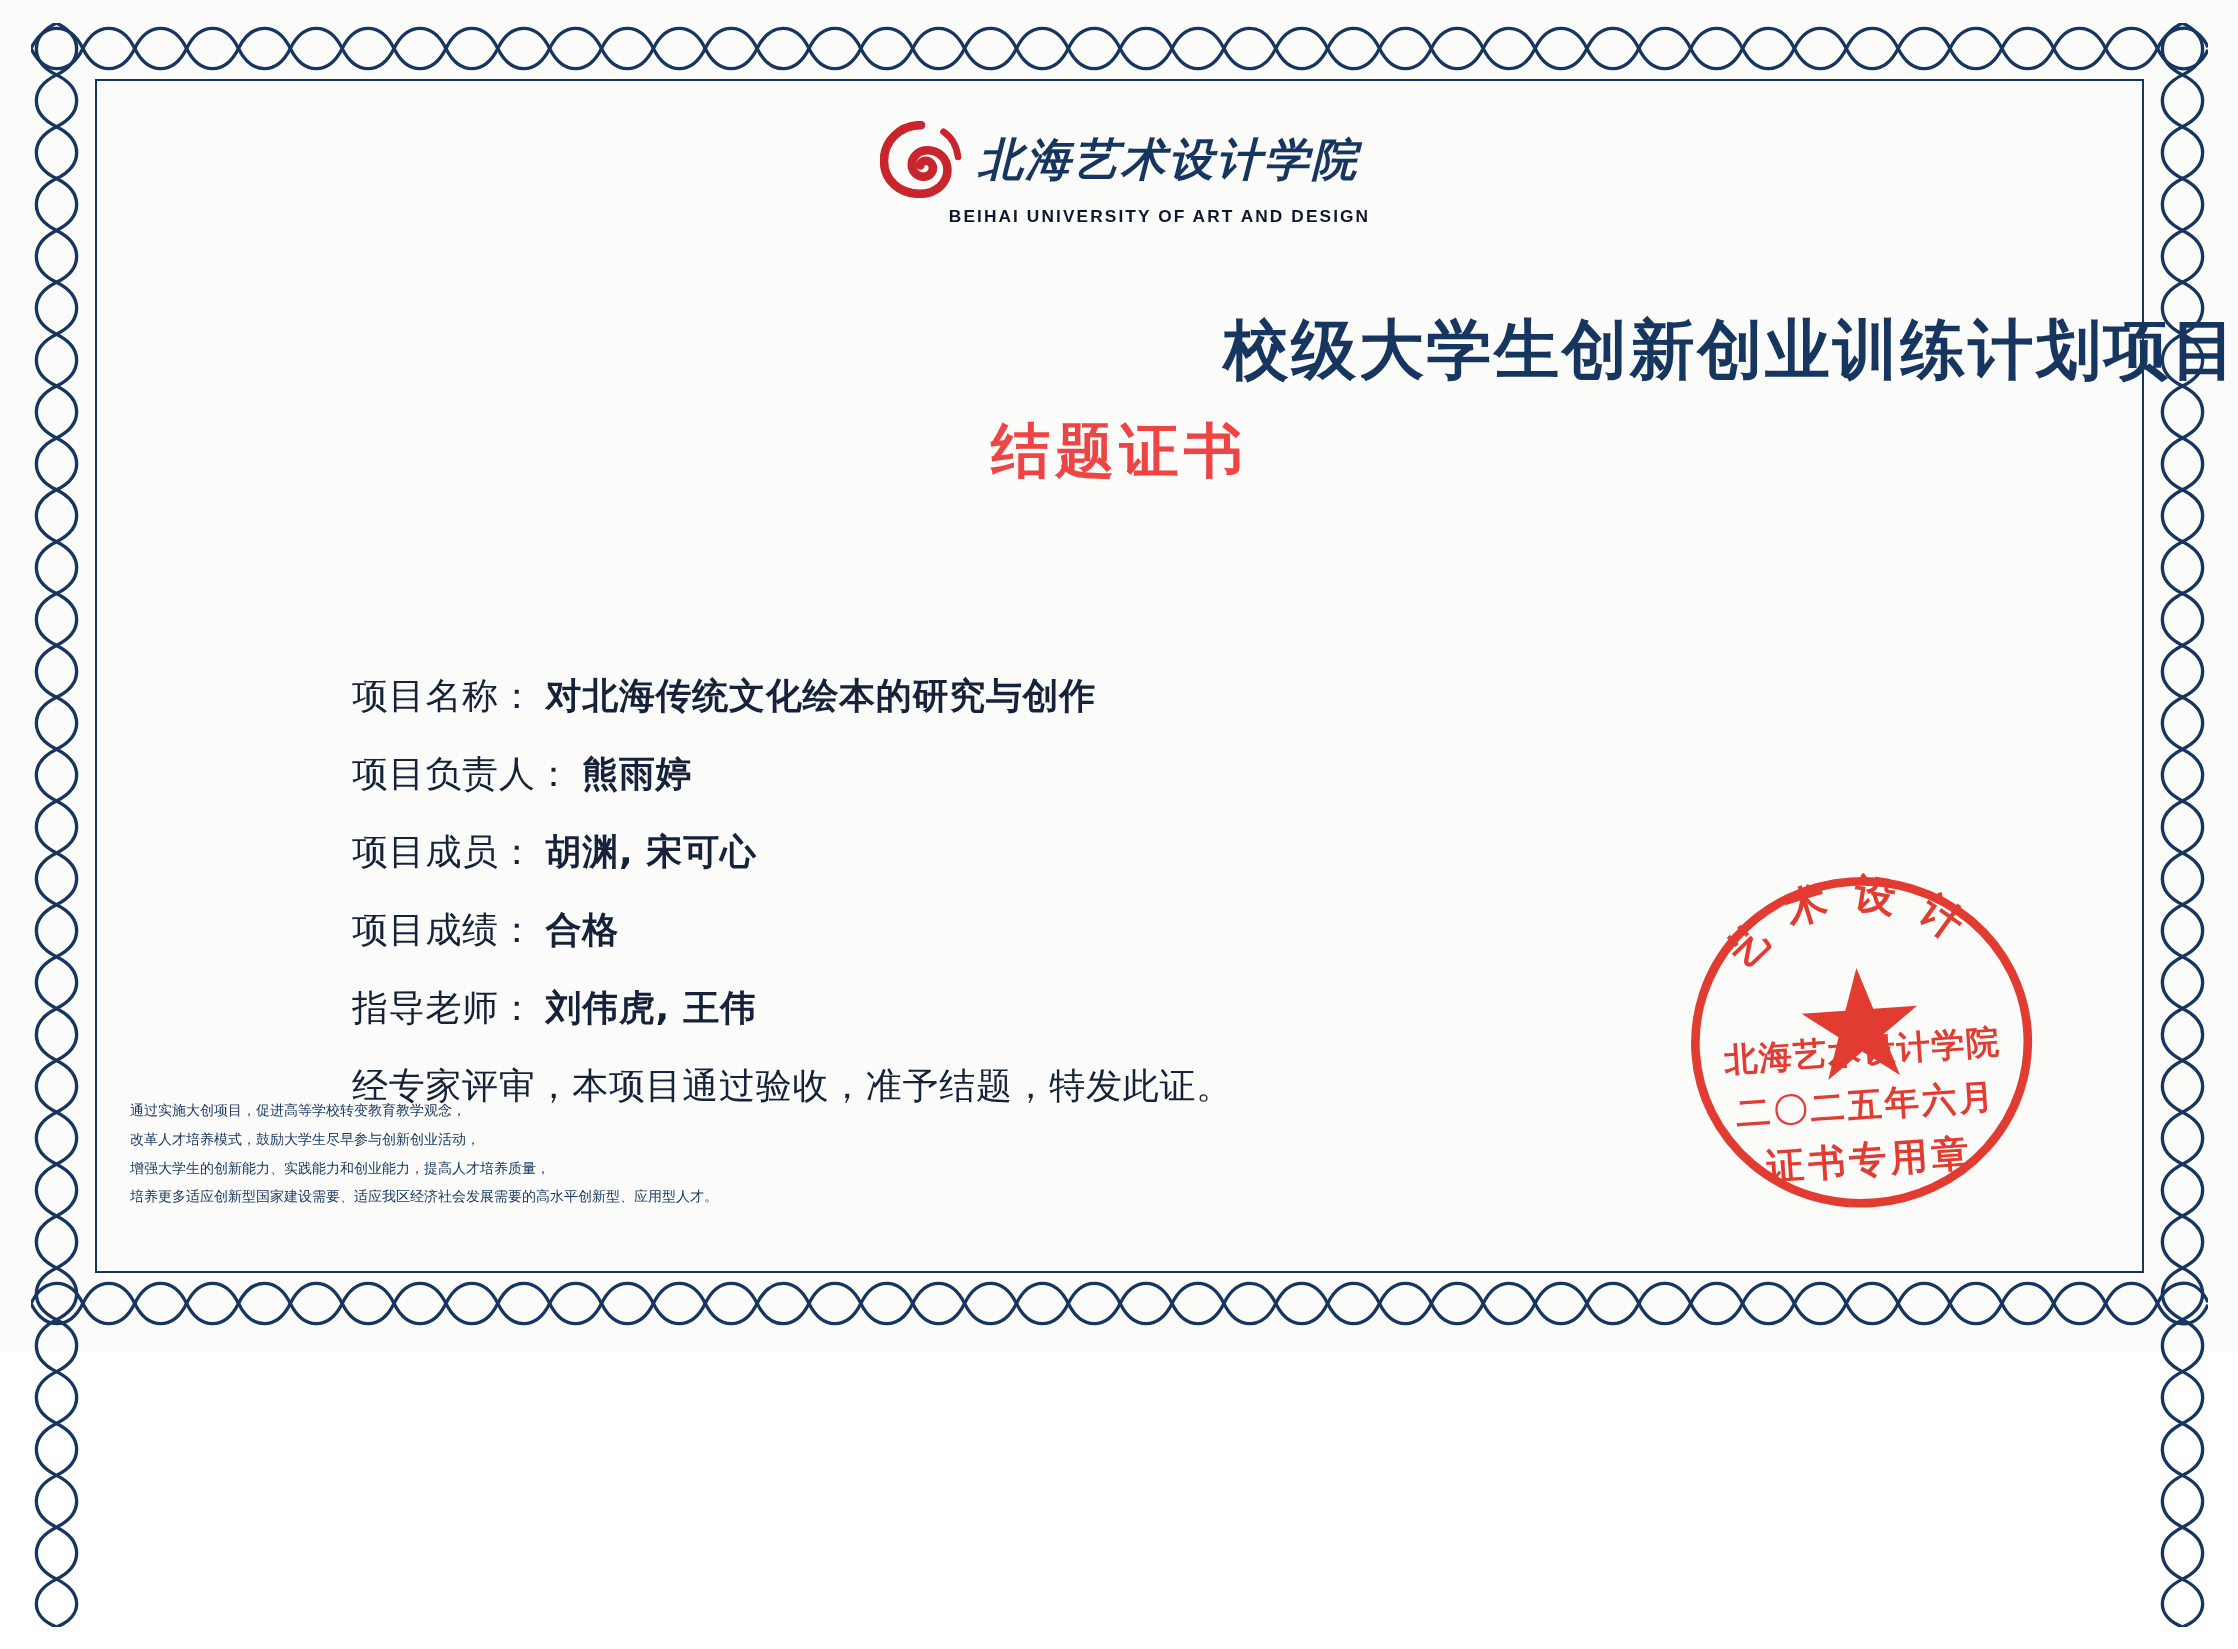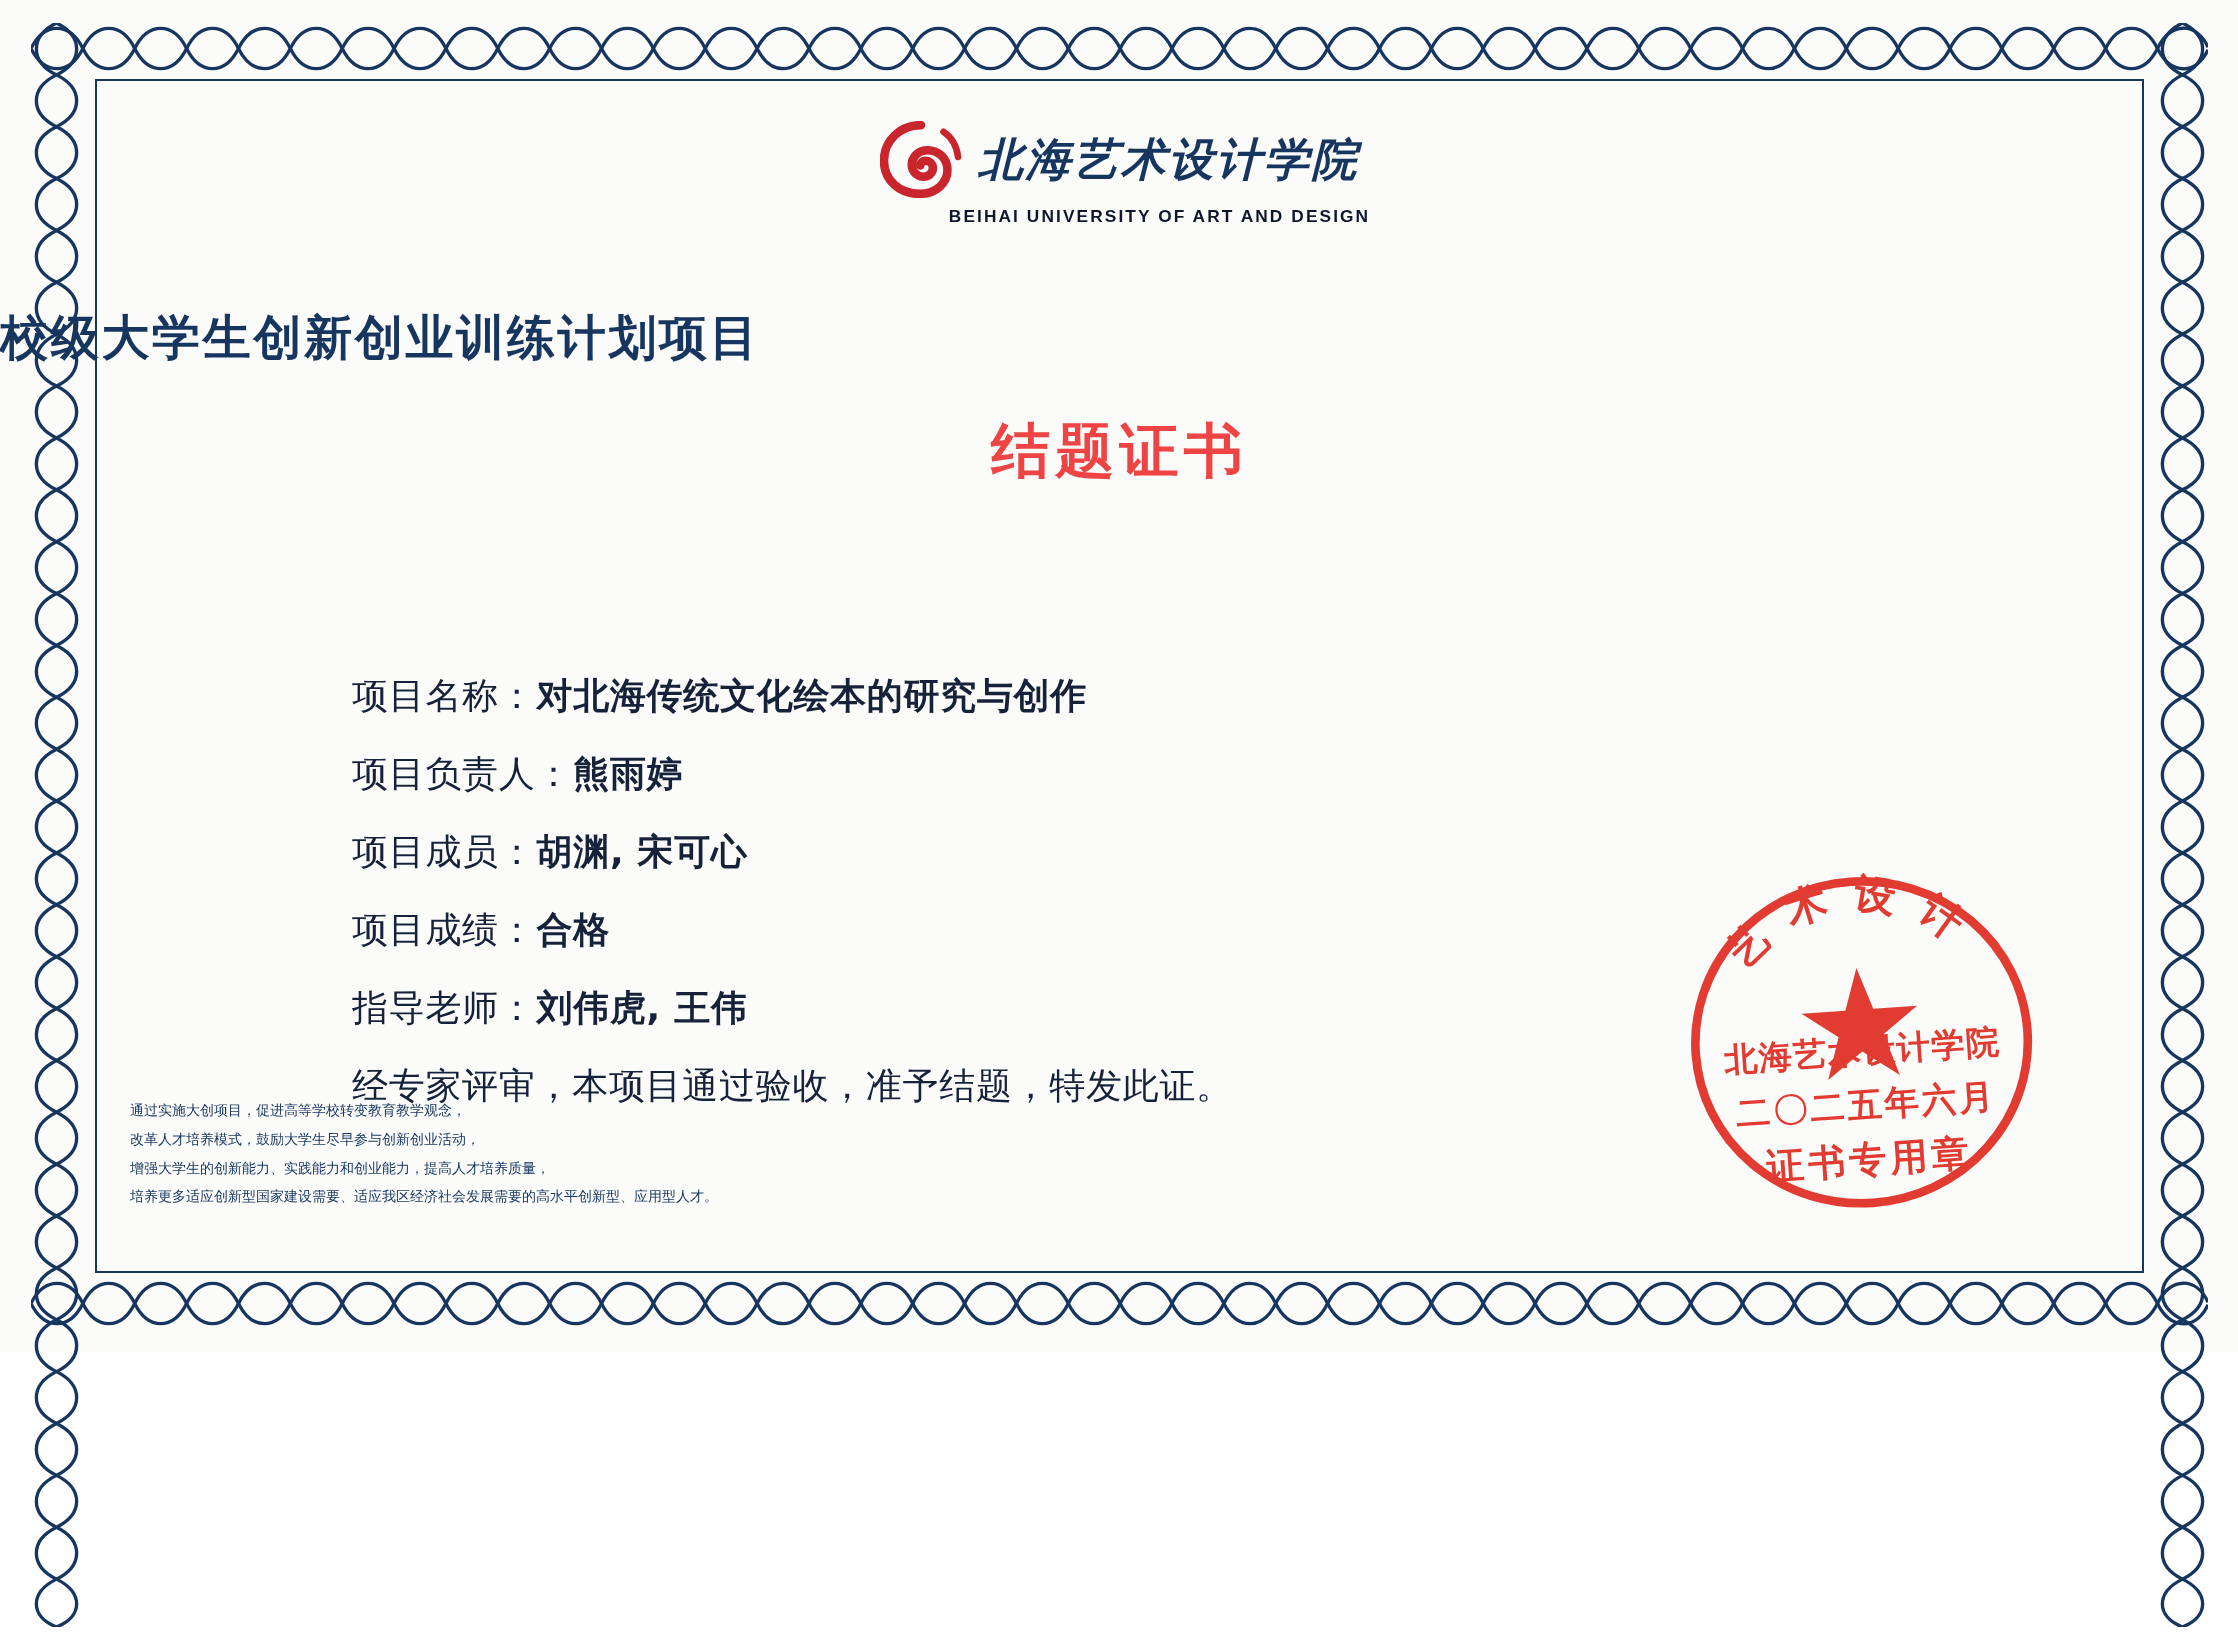--- a/index.html
+++ b/index.html
@@ -90,23 +90,23 @@
     font-weight: bold;
     padding-left: 80px;
   }
 
   
   .title-main {
     position: absolute;
     left: 0;
     right: 0;
     top: 306px;
-    text-align: left;
+    text-align: right;
     font-family: Liberation Mono, monospace;
-    font-size: 48px;
+    font-size: 65px;
     font-weight: bold;
     color: #16355f;
     letter-spacing: 2.7px;
   }
   .title-sub {
     position: absolute;
     left: 0;
     right: 0;
     top: 412px;
     text-align: center;
@@ -132,21 +132,21 @@
     color: #16223a;
   }
   .field-label {
     font-size: 36px;
     letter-spacing: 0.7px;
     white-space: nowrap;
   }
   .field-value {
     font-size: 36px;
     font-weight: bold;
-    margin-left: 1px;
+    margin-left: 10px;
     letter-spacing: 0.7px;
   }
   .statement {
     margin-top: 12px;
     font-family: "DejaVu Sans", sans-serif;
     font-size: 36px;
     color: #16223a;
     letter-spacing: 0.7px;
   }
 

